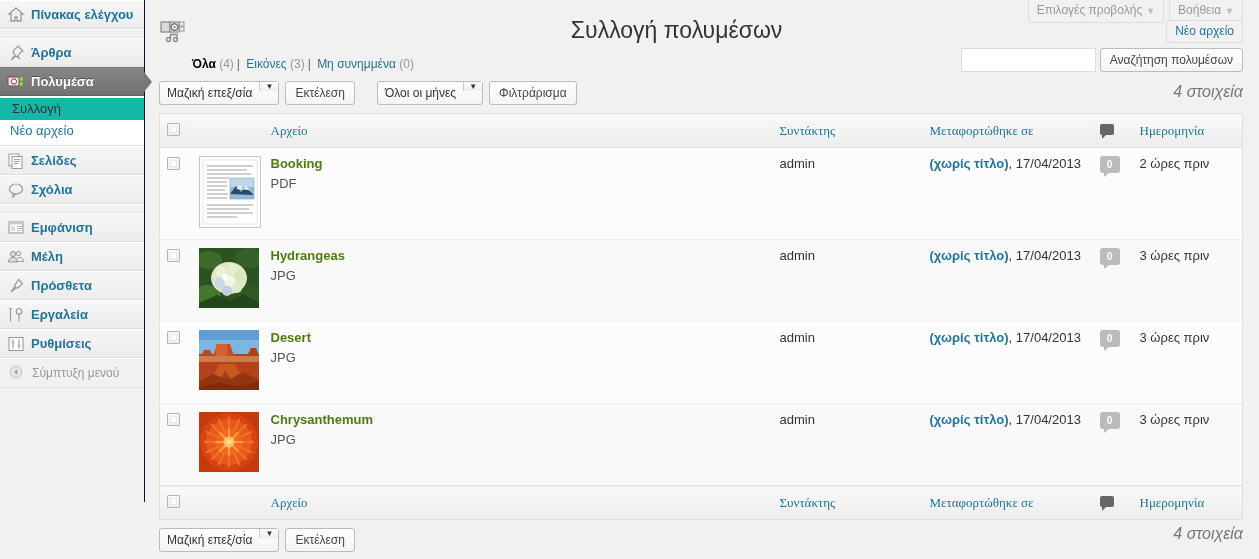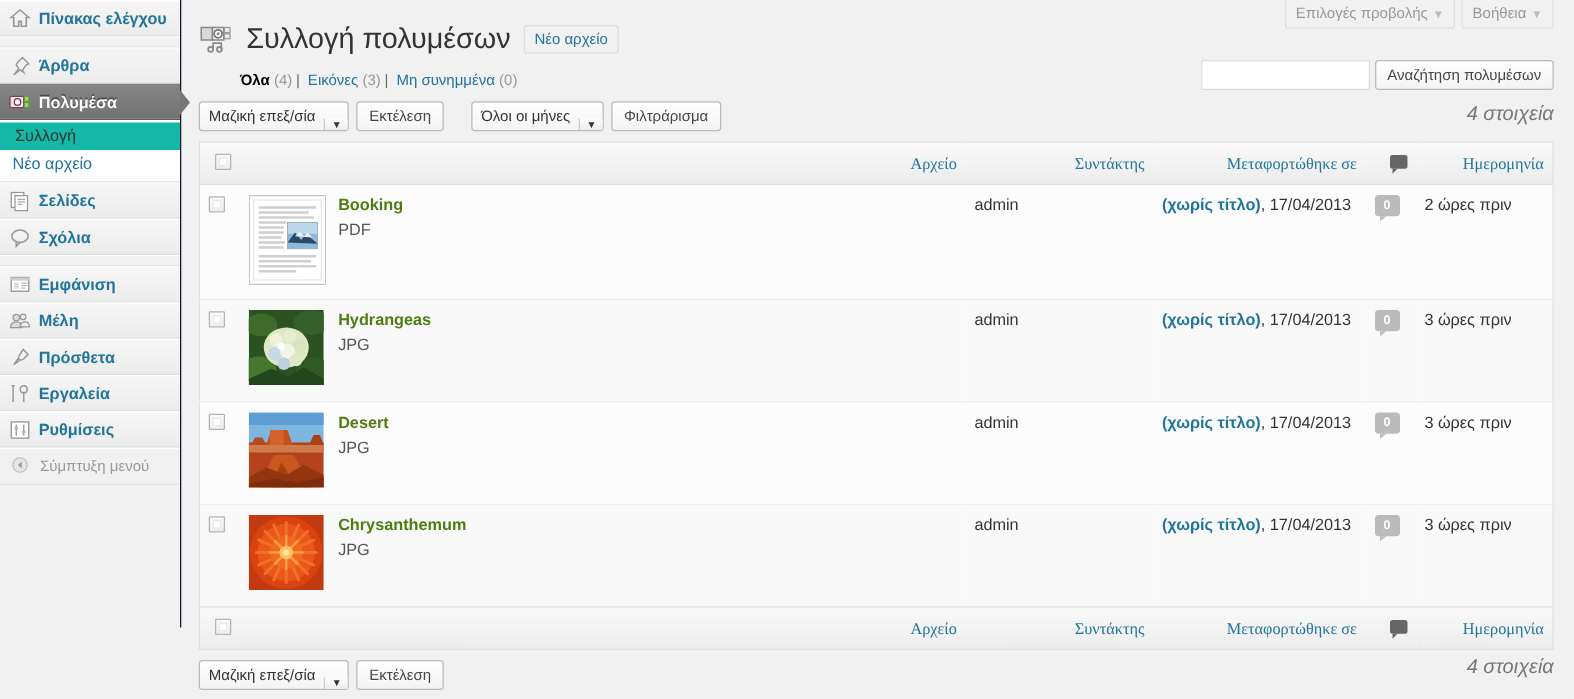--- a/index.html
+++ b/index.html
@@ -70,21 +70,21 @@
     background: #f1f1f1; border: 1px solid #ddd; border-top: none;
     border-radius: 0 0 3px 3px;
     padding: 3px 8px 4px; font-size: 12px; color: #999; cursor: pointer;
     line-height: 14px;
   }
   .meta-tab .caret { font-size: 9px; margin-left: 4px; color: #bbb; }
 
   h1.page-title {
     margin: 0; padding: 16px 0 8px 0;
     font-size: 23px; font-weight: normal; color: #333;
-    line-height: 29px; display: flex; align-items: center; gap: 10px;
+    line-height: 29px; display: flex; align-items: center; gap: 10px; justify-content: space-between;
   }
   .add-new {
     font-size: 12px; color: #21759b; font-weight: normal;
     background: #f1f1f1; border: 1px solid #ddd; border-radius: 3px;
     padding: 3px 8px 4px; line-height: 14px; cursor: pointer;
     position: relative; top: 1px;
   }
 
   .search-box { position: absolute; top: 48px; right: 16px; display: flex; gap: 4px; }
   .search-box input {
@@ -102,21 +102,21 @@
   }
 
   .subsubsub { font-size: 12px; color: #21759b; padding: 3px 0 6px; line-height: 16px; margin-left: 33px; }
   .subsubsub .lnk { color: #21759b; cursor: pointer; }
   .subsubsub .lnk.current { color: #000; font-weight: bold; }
   .subsubsub .cnt { color: #999; }
   .subsubsub .divider { color: #666; margin: 0 3px; }
 
   .tablenav { display: flex; align-items: center; gap: 6px; padding: 3px 0 8px; position: relative; }
   .select-wrap {
-    display: inline-flex; align-items: flex-end;
+    display: inline-flex; align-items: flex-start;
     border: 1px solid #bbb; border-radius: 3px;
     background: linear-gradient(#fefefe,#f4f4f4); height: 24px;
   }
   .select-wrap .sel-text {
     font-size: 12px; color: #333; padding: 0 7px; line-height: 22px; white-space: nowrap;
   }
   .select-wrap .sel-arrow {
     width: 19px; border-left: 1px solid #ccc;
     background: linear-gradient(#fdfdfd,#ededed);
     display: flex; align-items: center; justify-content: center;
@@ -129,21 +129,21 @@
 
   
   table.wp-list {
     width: 100%; border-collapse: collapse;
     background: #fff; border: 1px solid #dfdfdf;
     table-layout: fixed;
   }
   table.wp-list thead th, table.wp-list tfoot th {
     background: linear-gradient(#f9f9f9,#ececec);
     font-size: 13px; font-weight: normal; color: #21759b;
-    text-align: right; padding: 8px 7px; height: 30px;
+    text-align: left; padding: 8px 7px; height: 30px;
     border-bottom: 1px solid #dfdfdf;
     font-family: "Liberation Serif", serif;
     vertical-align: middle;
     margin-left: 16px;
   }
   table.wp-list tfoot th { border-bottom: none; border-top: 1px solid #dfdfdf; }
   th.col-cb, td.col-cb { width: 32px; padding-left: 10px; padding-right: 0; }
   th.col-icon, td.col-icon { width: 72px; padding-left: 8px; padding-right: 0; }
   th.col-file, td.col-file { width: auto; }
   th.col-author, td.col-author { width: 150px; }

